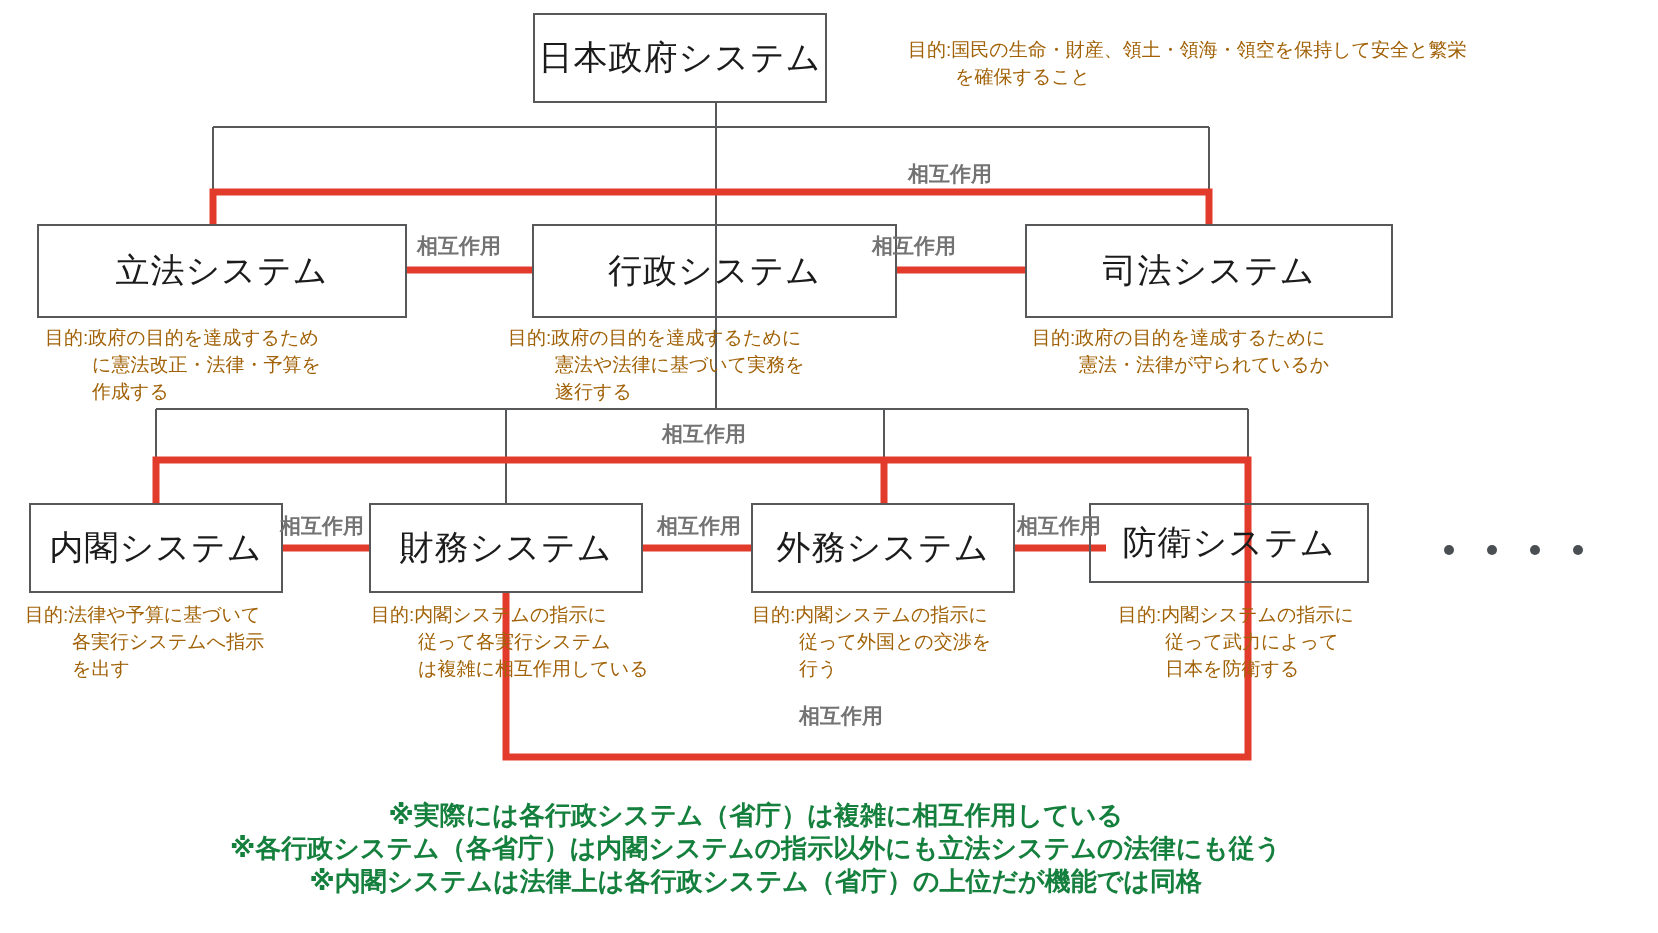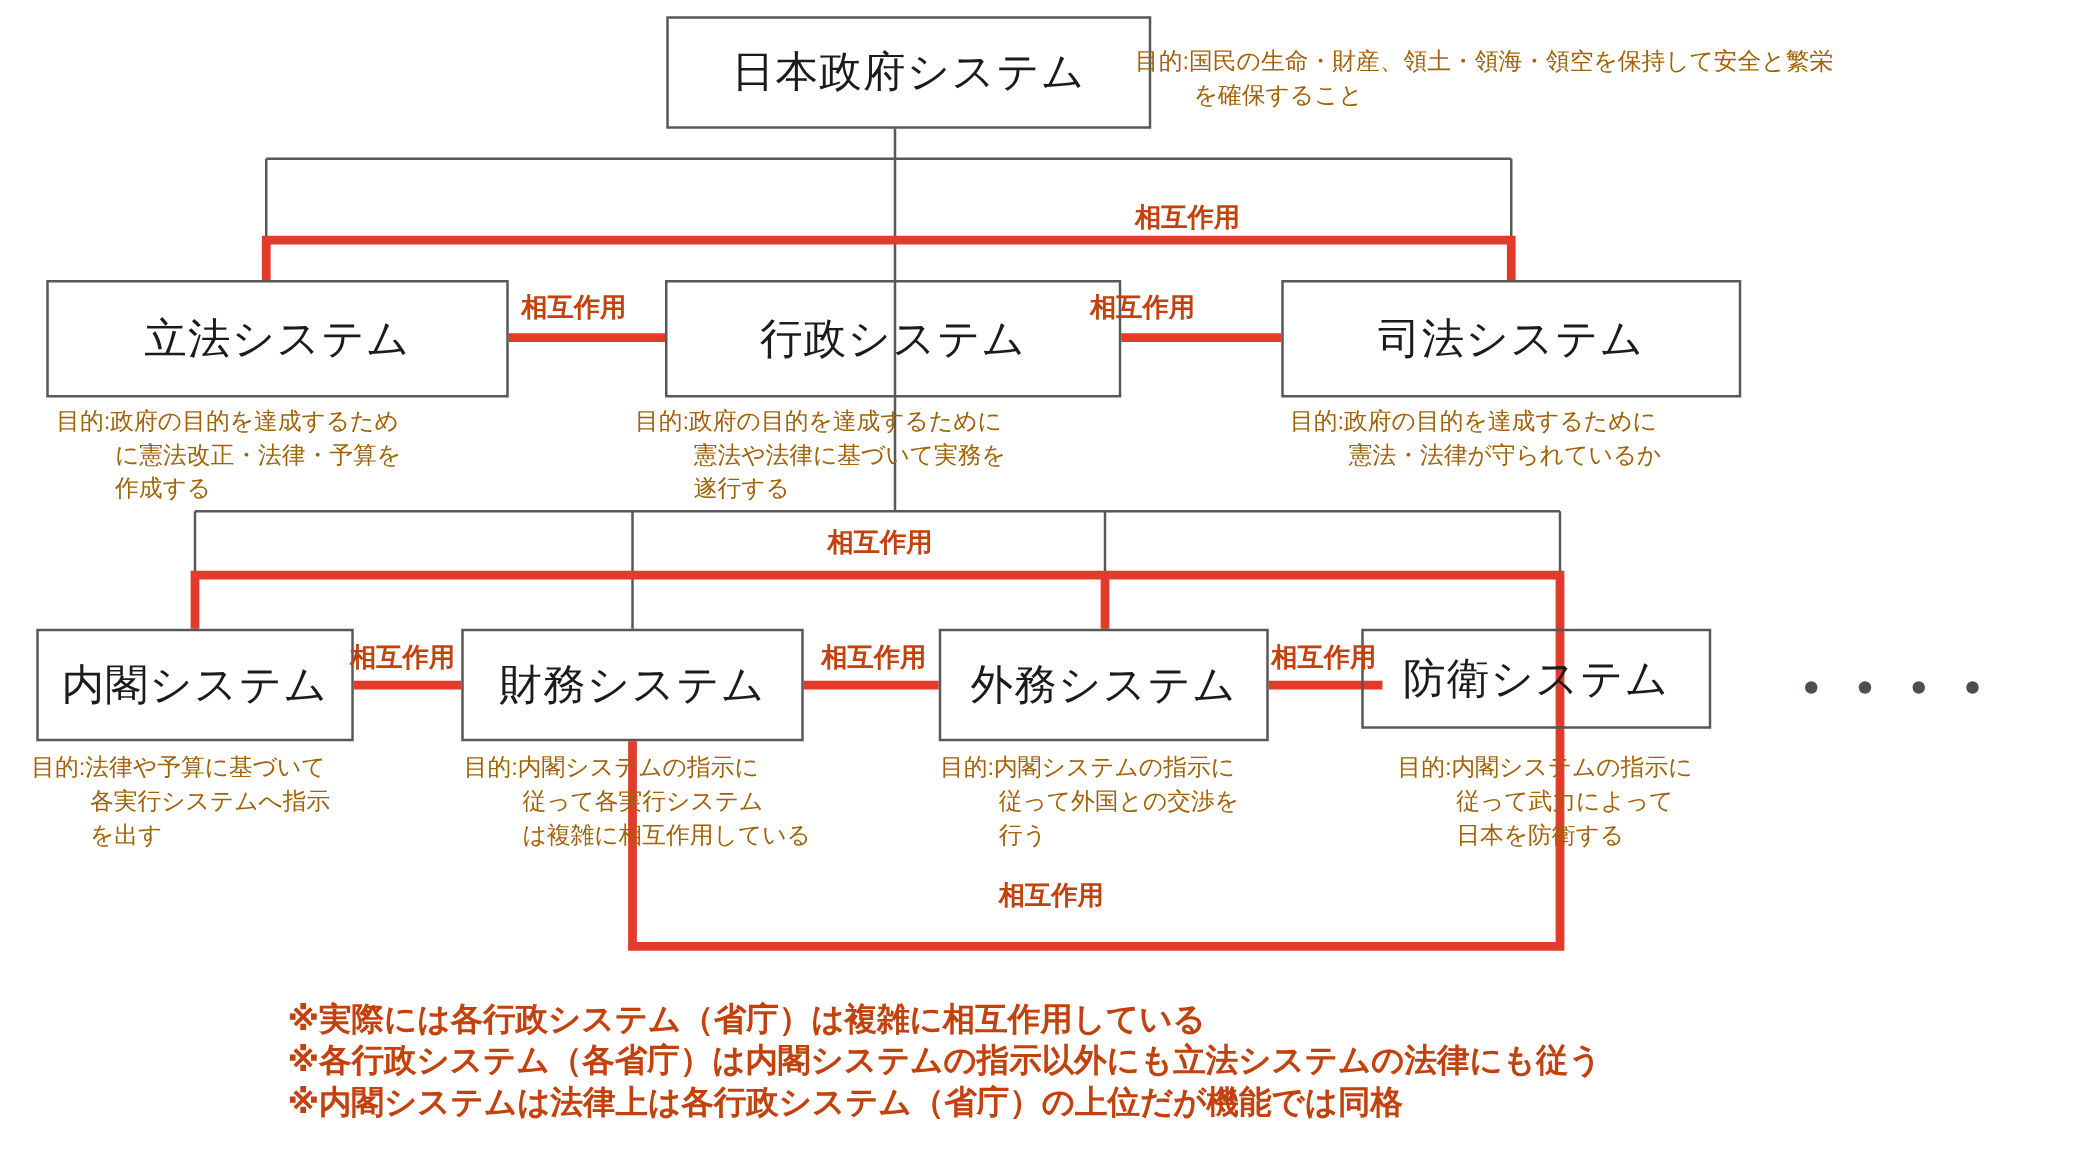--- a/index.html
+++ b/index.html
@@ -6,23 +6,23 @@
   html,body{margin:0;padding:0;background:#ffffff;}
   body{font-family:"Liberation Sans","DejaVu Sans",sans-serif;}
   .canvas{position:relative;width:1658px;height:933px;background:#ffffff;overflow:hidden;}
   .wires{position:absolute;left:0;top:0;z-index:1;}
   .node{position:absolute;z-index:2;border:2px solid #57585A;background:transparent;
         display:flex;align-items:center;justify-content:center;box-sizing:border-box;}
   .node .node-label{font-size:34px;color:#1b1b1b;letter-spacing:1px;white-space:nowrap;}
   .purpose{position:absolute;z-index:3;font-size:19px;line-height:27px;color:#a16207;white-space:nowrap;}
   .purpose .line{display:block;}
   .purpose .cont{padding-left:47px;}
-  .ia-label{position:absolute;z-index:4;font-size:21px;font-weight:bold;color:#c2410c;white-space:nowrap;}
+  .ia-label{position:absolute;z-index:4;font-size:21px;font-weight:bold;color:#737373;white-space:nowrap;}
   .notes{position:absolute;z-index:3;left:230px;top:799px;font-size:26px;font-weight:bold;
-         color:#c2410c;line-height:33px;white-space:nowrap;}
+         color:#15803d;line-height:33px;white-space:nowrap;text-align:center;}
   .notes .line{display:block;}
   .dots{position:absolute;z-index:2;left:1444px;top:545px;display:flex;gap:33px;}
   .dots .dot{width:10px;height:10px;border-radius:50%;background:#4A4F54;}
 </style>
 </head>
 <body>
 
 <div class="canvas">
 
   <svg class="wires" width="1658" height="933" viewBox="0 0 1658 933">
@@ -44,21 +44,21 @@
       <path d="M407,270 H532"></path>
       <path d="M897,270 H1025"></path>
       <path d="M156,503 V460 H1248 V757 H506 V593"></path>
       <path d="M884,460 V503"></path>
       <path d="M283,548 H369"></path>
       <path d="M643,548 H751"></path>
       <path d="M1015,548 H1106"></path>
     </g>
   </svg>
 
-  <div class="node" style="left:533px;top:13px;width:388px;height:90px;">
+  <div class="node" style="left:533px;top:13px;width:294px;height:90px;">
     <span class="node-label">日本政府システム</span>
   </div>
   <div class="purpose" style="left:908px;top:36px;">
     <span class="line">目的:国民の生命・財産、領土・領海・領空を保持して安全と繁栄</span>
     <span class="line cont">を確保すること</span>
   </div>
 
   <div class="node" style="left:37px;top:224px;width:370px;height:94px;">
     <span class="node-label">立法システム</span>
   </div>

